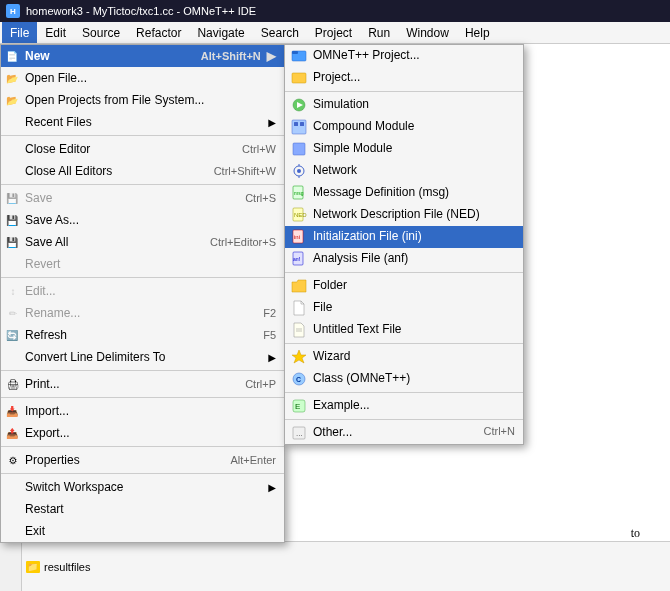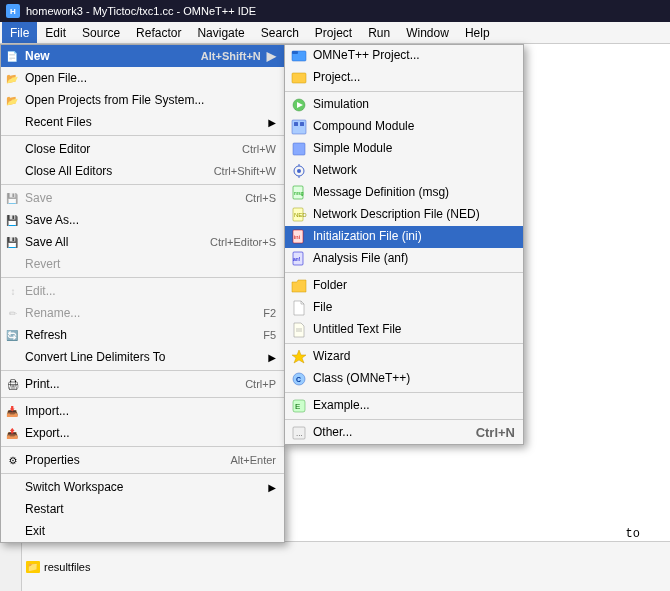--- a/index.html
+++ b/index.html
@@ -196,21 +196,21 @@
         <div style="display:flex;">
           <div style="color:#888; min-width:24px; text-align:right; margin-right:8px; border-right:1px solid #eee; padding-right:4px;">25</div>
           <div style="color:#008000;">// To bootstrap the tictoc_toc p</div>
         </div>
         <div style="display:flex;">
           <div style="color:#888; min-width:24px; text-align:right; margin-right:8px; border-right:1px solid #eee; padding-right:4px;">26</div>
           <div style="color:#008000;">// to send the first message. Let</div>
         </div>
       </div>
 
-      <div style="position:absolute; bottom:50px; right:30px; font-family:Liberation Mono, monospace; font-size:12px; color:#000;">to</div>
+      <div style="position:absolute; bottom:50px; right:30px; font-family:Liberation Serif, serif; font-size:12px; color:#000;">to</div>
 
       <div style="position:absolute; bottom:0; left:22px; right:0; height:50px; background:#f5f5f5; border-top:1px solid #ccc; display:flex; align-items:center; padding:4px;">
         <div style="width:14px;height:12px;background:#ffcc00;border-radius:1px;margin-right:4px;font-size:9px;display:flex;align-items:center;justify-content:center;">📁</div>
         <span style="font-size:11px;">resultfiles</span>
       </div>
     </div>
   </div>
 
   <div id="file-dropdown" style="position:absolute; left:0; top:0; width:285px; background:#f5f5f5; border:1px solid #aaa; box-shadow:3px 3px 8px rgba(0,0,0,0.35); z-index:100;">
 
@@ -512,18 +512,18 @@
     <div class="submenu-separator"></div>
 
     <div class="submenu-item">
       <span class="item-icon" style="position:absolute;left:4px;">
         <svg width="16" height="16" viewBox="0 0 16 16">
             <rect x="2" y="2" width="12" height="12" rx="1" fill="#f0f0f0" stroke="#888" stroke-width="0.5"></rect>
             <text x="5" y="11" font-size="8" fill="#444">...</text>
           </svg>
       </span>
       <span>Other...</span>
-      <span class="shortcut" style="margin-left:auto;color:#666;font-size:13px;font-weight:bold;">Ctrl+N</span>
+      <span class="shortcut" style="margin-left:auto;color:#666;font-size:11px;">Ctrl+N</span>
     </div>
 
   </div>
 
 </div>
 
 </body></html>

